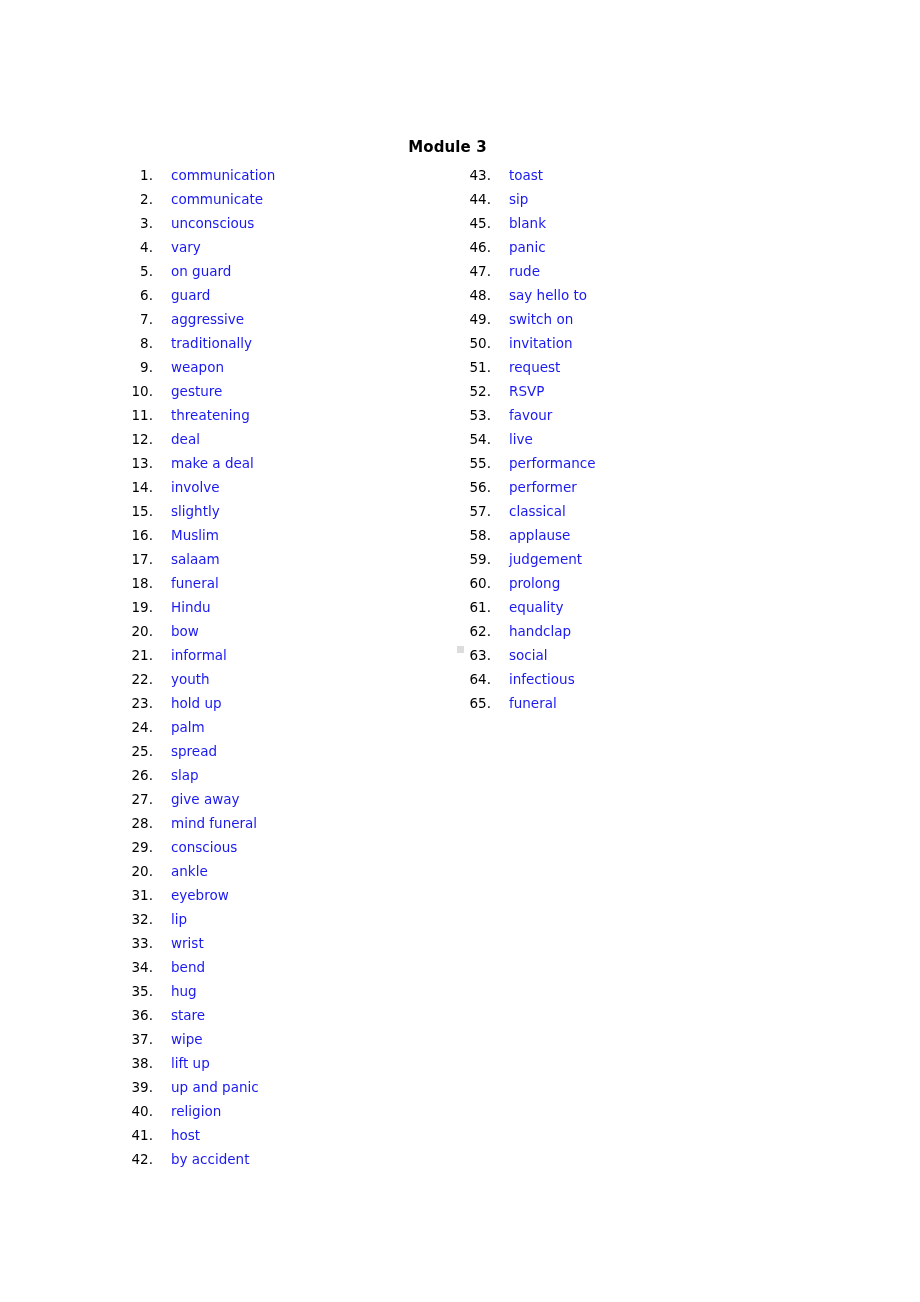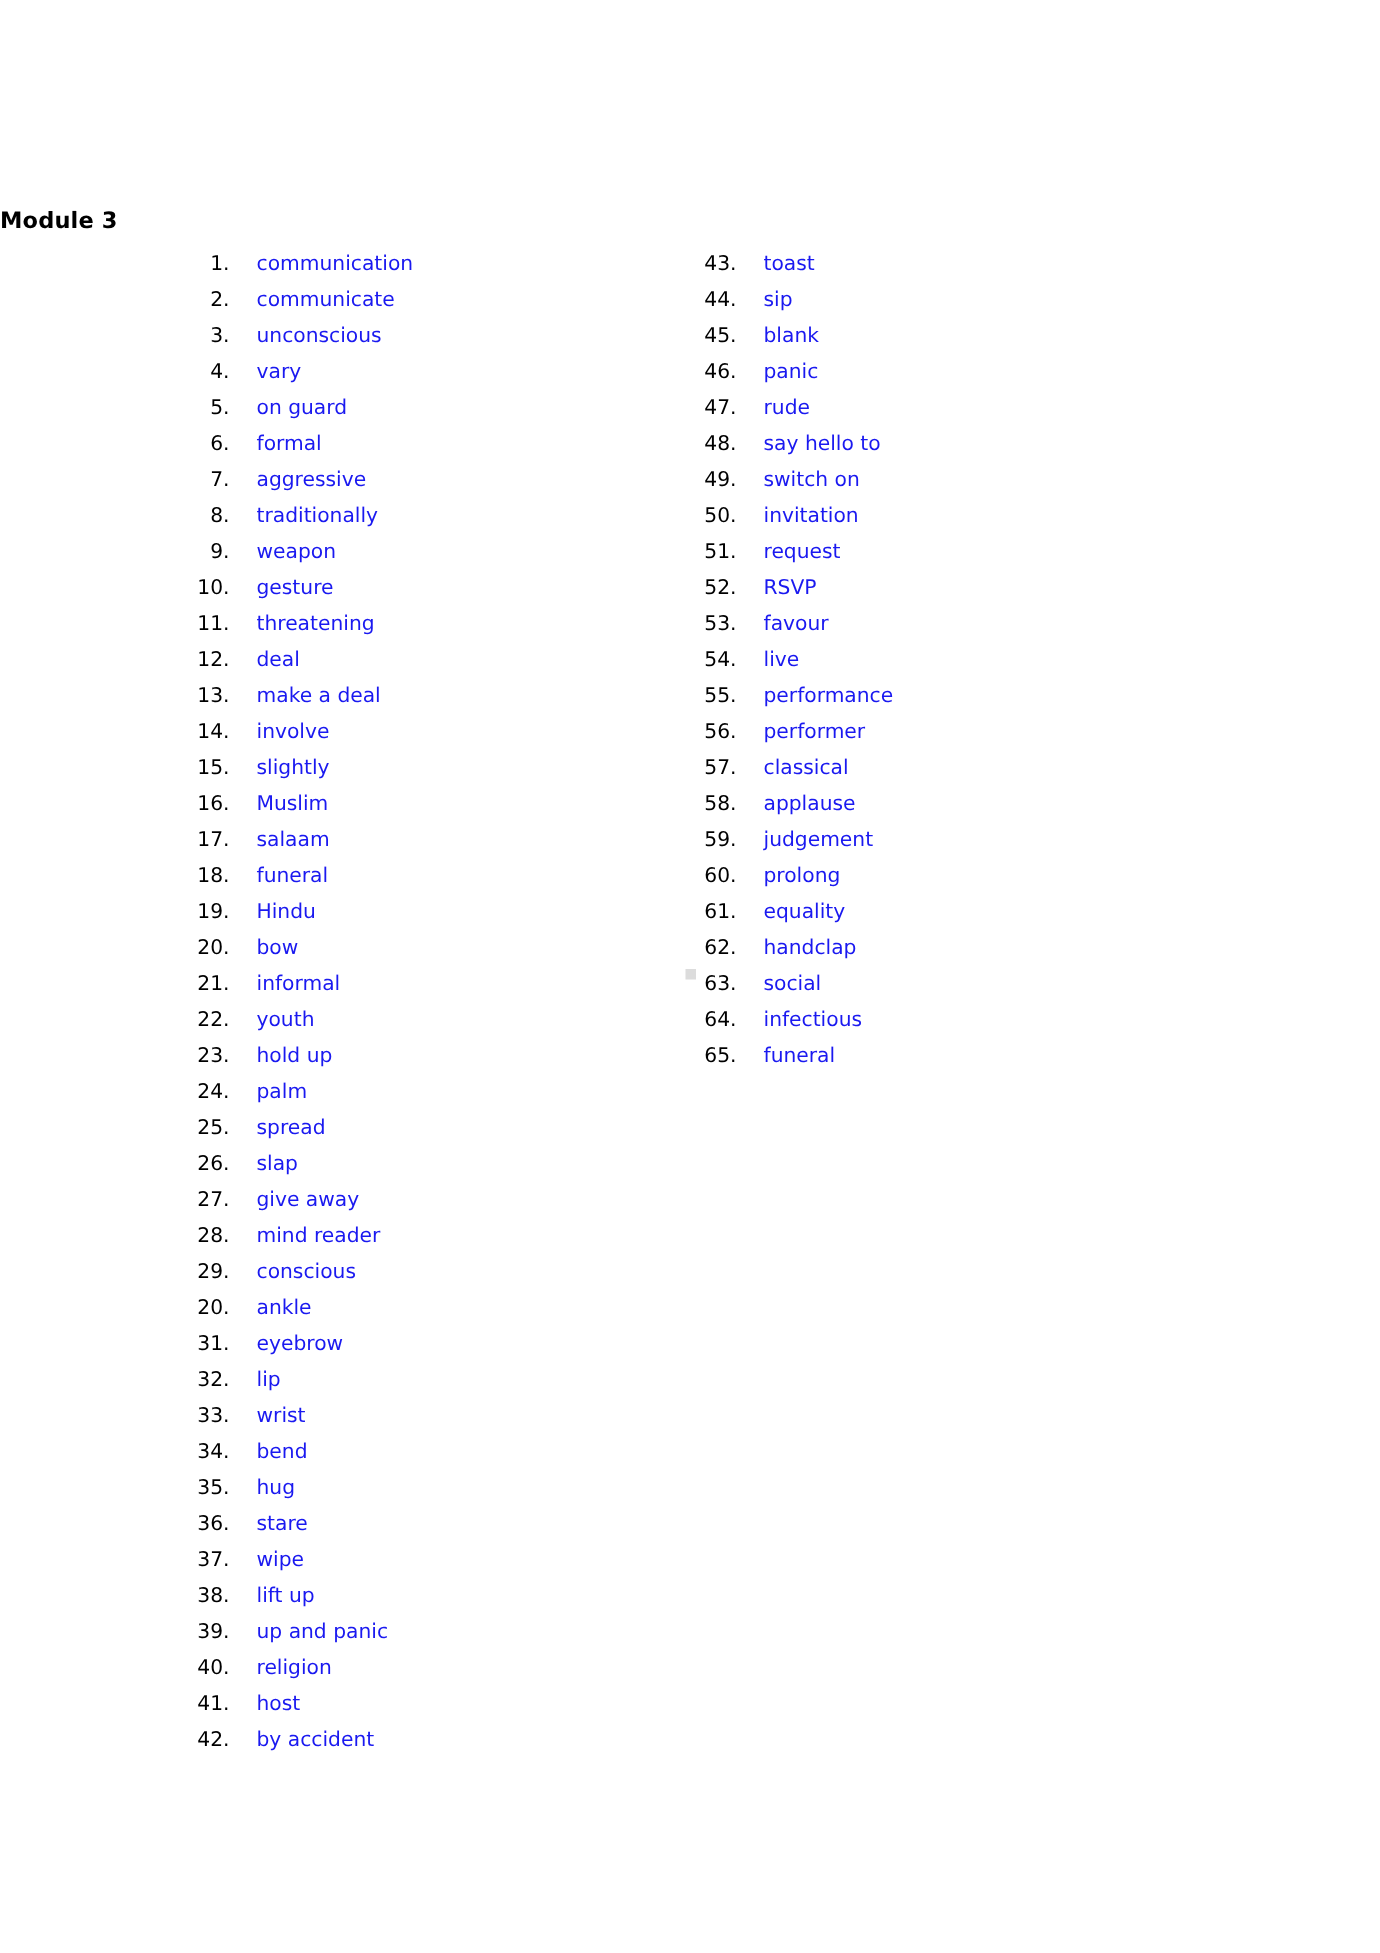--- a/index.html
+++ b/index.html
@@ -16,21 +16,21 @@
     width: 920px;
     height: 1302px;
     background: #ffffff;
     overflow: hidden;
   }
   .doc-title {
     position: absolute;
     top: 138px;
     left: 0;
     width: 895px;
-    text-align: left;
+    text-align: center;
     font-size: 15px;
     font-weight: bold;
     color: #000000;
     letter-spacing: 0.1px;
   }
   .columns {
     position: absolute;
     top: 163px;
     left: 0;
     width: 920px;
@@ -80,21 +80,21 @@
 
   <div class="doc-title">Module 3</div>
 
   <div class="columns">
     <div class="col col-left">
         <div class="row"><span class="num">1.</span><span class="word">communication</span></div>
         <div class="row"><span class="num">2.</span><span class="word">communicate</span></div>
         <div class="row"><span class="num">3.</span><span class="word">unconscious</span></div>
         <div class="row"><span class="num">4.</span><span class="word">vary</span></div>
         <div class="row"><span class="num">5.</span><span class="word">on guard</span></div>
-        <div class="row"><span class="num">6.</span><span class="word">formal</span></div>
+        <div class="row"><span class="num">6.</span><span class="word">guard</span></div>
         <div class="row"><span class="num">7.</span><span class="word">aggressive</span></div>
         <div class="row"><span class="num">8.</span><span class="word">traditionally</span></div>
         <div class="row"><span class="num">9.</span><span class="word">weapon</span></div>
         <div class="row"><span class="num">10.</span><span class="word">gesture</span></div>
         <div class="row"><span class="num">11.</span><span class="word">threatening</span></div>
         <div class="row"><span class="num">12.</span><span class="word">deal</span></div>
         <div class="row"><span class="num">13.</span><span class="word">make a deal</span></div>
         <div class="row"><span class="num">14.</span><span class="word">involve</span></div>
         <div class="row"><span class="num">15.</span><span class="word">slightly</span></div>
         <div class="row"><span class="num">16.</span><span class="word">Muslim</span></div>
@@ -102,21 +102,21 @@
         <div class="row"><span class="num">18.</span><span class="word">funeral</span></div>
         <div class="row"><span class="num">19.</span><span class="word">Hindu</span></div>
         <div class="row"><span class="num">20.</span><span class="word">bow</span></div>
         <div class="row"><span class="num">21.</span><span class="word">informal</span></div>
         <div class="row"><span class="num">22.</span><span class="word">youth</span></div>
         <div class="row"><span class="num">23.</span><span class="word">hold up</span></div>
         <div class="row"><span class="num">24.</span><span class="word">palm</span></div>
         <div class="row"><span class="num">25.</span><span class="word">spread</span></div>
         <div class="row"><span class="num">26.</span><span class="word">slap</span></div>
         <div class="row"><span class="num">27.</span><span class="word">give away</span></div>
-        <div class="row"><span class="num">28.</span><span class="word">mind reader</span></div>
+        <div class="row"><span class="num">28.</span><span class="word">mind funeral</span></div>
         <div class="row"><span class="num">29.</span><span class="word">conscious</span></div>
         <div class="row"><span class="num">20.</span><span class="word">ankle</span></div>
         <div class="row"><span class="num">31.</span><span class="word">eyebrow</span></div>
         <div class="row"><span class="num">32.</span><span class="word">lip</span></div>
         <div class="row"><span class="num">33.</span><span class="word">wrist</span></div>
         <div class="row"><span class="num">34.</span><span class="word">bend</span></div>
         <div class="row"><span class="num">35.</span><span class="word">hug</span></div>
         <div class="row"><span class="num">36.</span><span class="word">stare</span></div>
         <div class="row"><span class="num">37.</span><span class="word">wipe</span></div>
         <div class="row"><span class="num">38.</span><span class="word">lift up</span></div>

